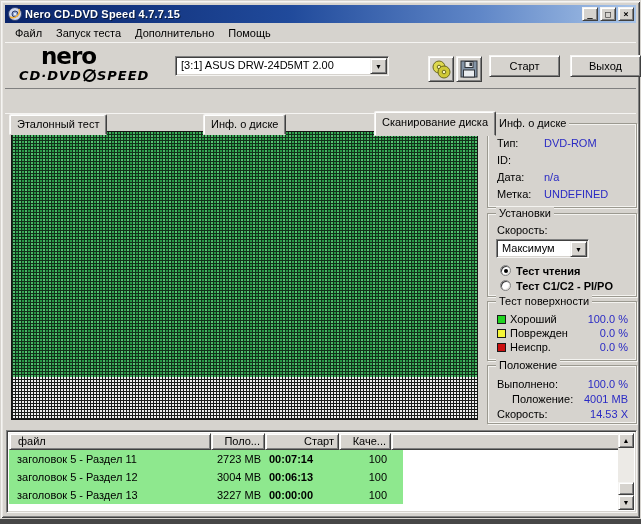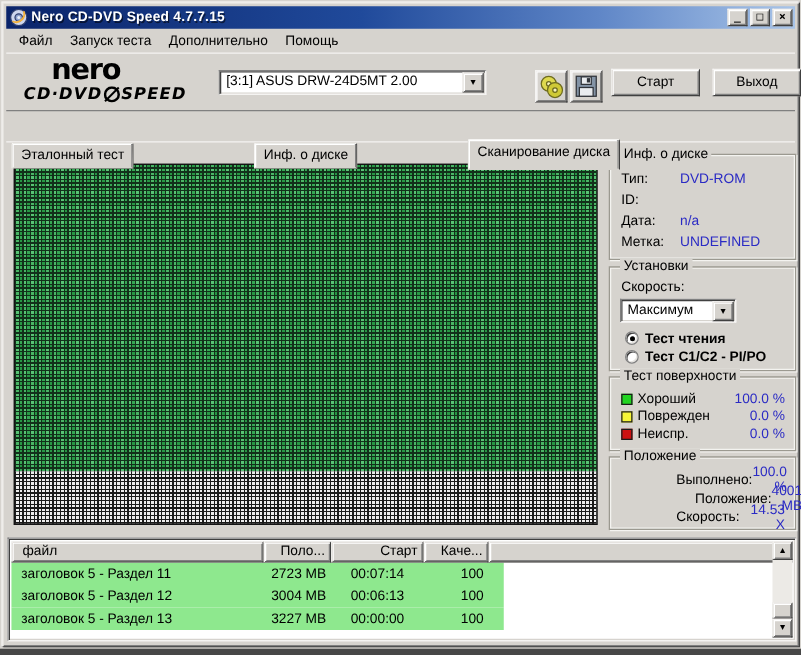--- a/index.html
+++ b/index.html
@@ -73,21 +73,21 @@
     background-color:#ececec;
     background-image:
       repeating-linear-gradient(0deg,#1a1a1a 0 1px, transparent 1px 3px),
       repeating-linear-gradient(90deg,#1a1a1a 0 1px, transparent 1px 3px); }
 
   
   .groupbox { position:absolute; left:486px; width:150px;
     border:1px solid #9b9990; box-shadow: inset 0 0 0 1px #f4f3f0, 1px 1px 0 #f4f3f0; padding-top:10px; }
   .gb-title { position:absolute; top:-7px; left:8px; background:#d6d3ce; padding:0 3px; }
   .gb-disc { top:122px; height:85px; } .gb-set { top:212px; height:84px; }
-  .gb-surf { top:300px; height:60px; } .gb-pos { top:364px; height:59px;padding-left:44px; }
+  .gb-surf { top:300px; height:60px; } .gb-pos { top:364px; height:59px; }
   .kv-row { display:flex; padding:1px 8px 1px 9px; height:17px; align-items:center; }
   .kv-label { width:47px; }
   .kv-value { color:#2a2ac4; }
   .kv-right { margin-left:auto; text-align:right; }
   .speed-label { padding:0 9px 2px 9px; }
   .speed-combo { display:flex; width:93px; height:19px; margin:1px 0 5px 8px; }
   .legend-row { display:flex; align-items:center; padding:0 8px 0 9px; height:14px; }
   .legend-sw { width:9px; height:9px; border:1px solid #1a1a1a; margin-right:4px; flex:0 0 auto; }
   .radio-row { display:flex; align-items:center; gap:5px; padding:1px 0 1px 12px; height:15px;font-weight:bold; }
   .radio { width:11px; height:11px; border-radius:50%; background:#fff; position:relative; flex:0 0 auto;
@@ -102,21 +102,21 @@
   .hcell { padding:1px 4px 0 4px; white-space:nowrap; overflow:hidden; }
   .h-file { width:202px; padding-left:8px; }
   .h-pos { width:54px; text-align:right; }
   .h-len { width:74px; text-align:right; }
   .h-q { width:52px; text-align:right; }
   .h-fill { flex:1; }
   .trow { display:flex; width:394px; height:18px; align-items:center; background:#8ee88e; }
   .tcell { white-space:nowrap; overflow:hidden; padding:0 4px; }
   .c-file { width:202px; padding-left:8px; }
   .c-pos { width:54px; text-align:right; }
-  .c-len { width:74px; text-align:center; }
+  .c-len { width:74px; text-align:left;font-weight:bold; }
   .c-q { width:52px; text-align:right; }
   .ft-scroll { position:absolute; right:2px; top:2px; bottom:2px; width:16px; background:#eceae6; }
   .sb-btn { position:absolute; left:0; width:16px; height:15px; text-align:center; font-size:7px; line-height:14px; }
   .sb-up { top:0; } .sb-down { bottom:0; }
   .sb-thumb { position:absolute; left:0; bottom:15px; width:16px; height:13px; }
 </style>
 </head>
 <body>
 
 <div class="window">

